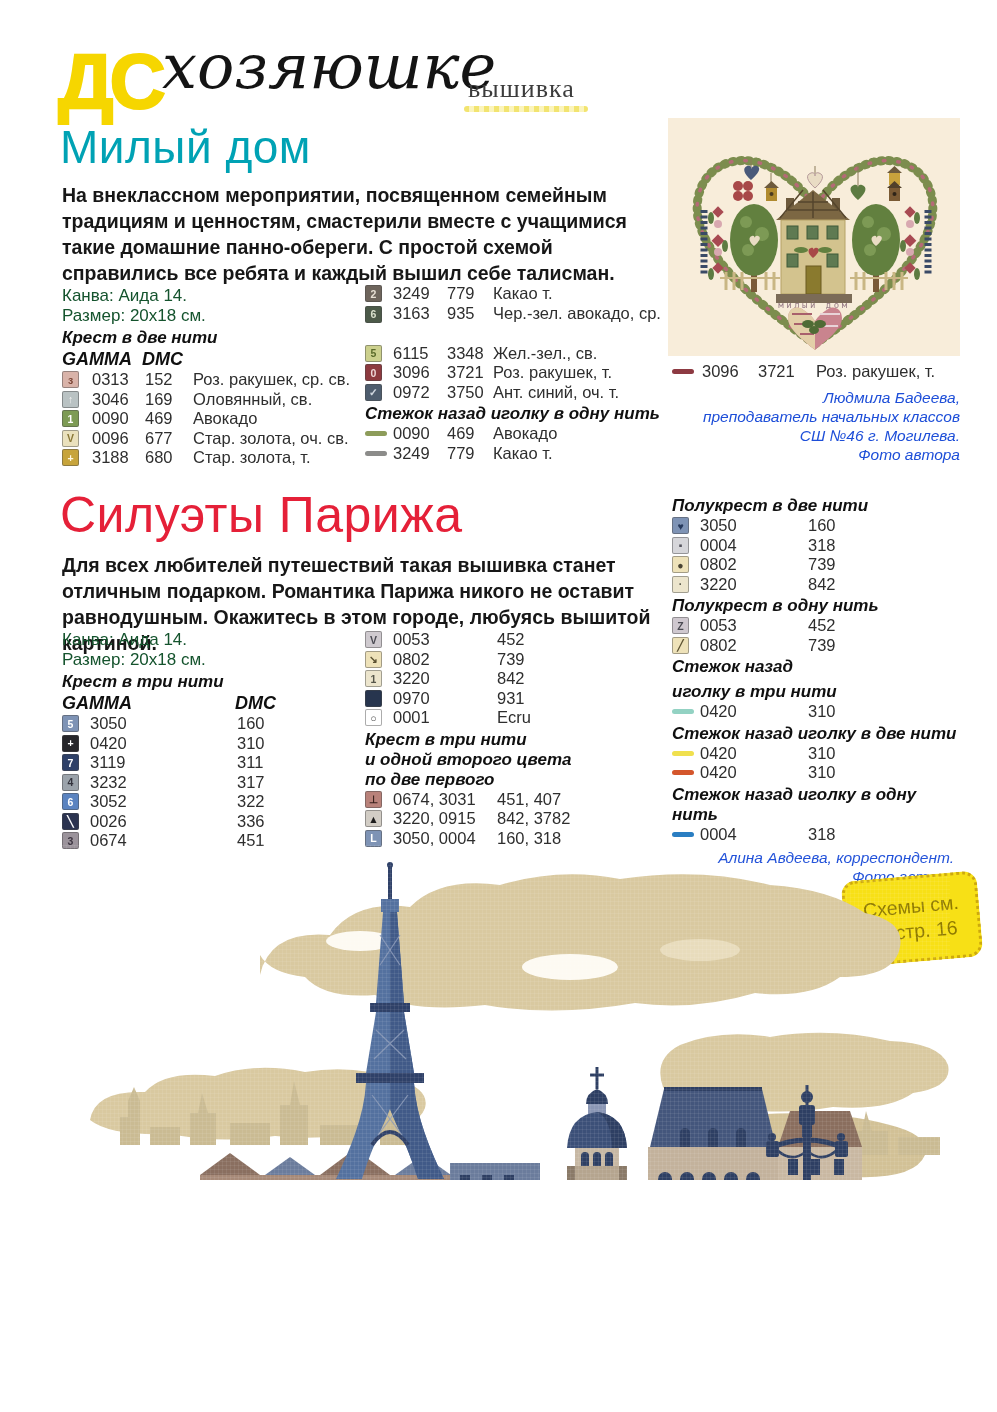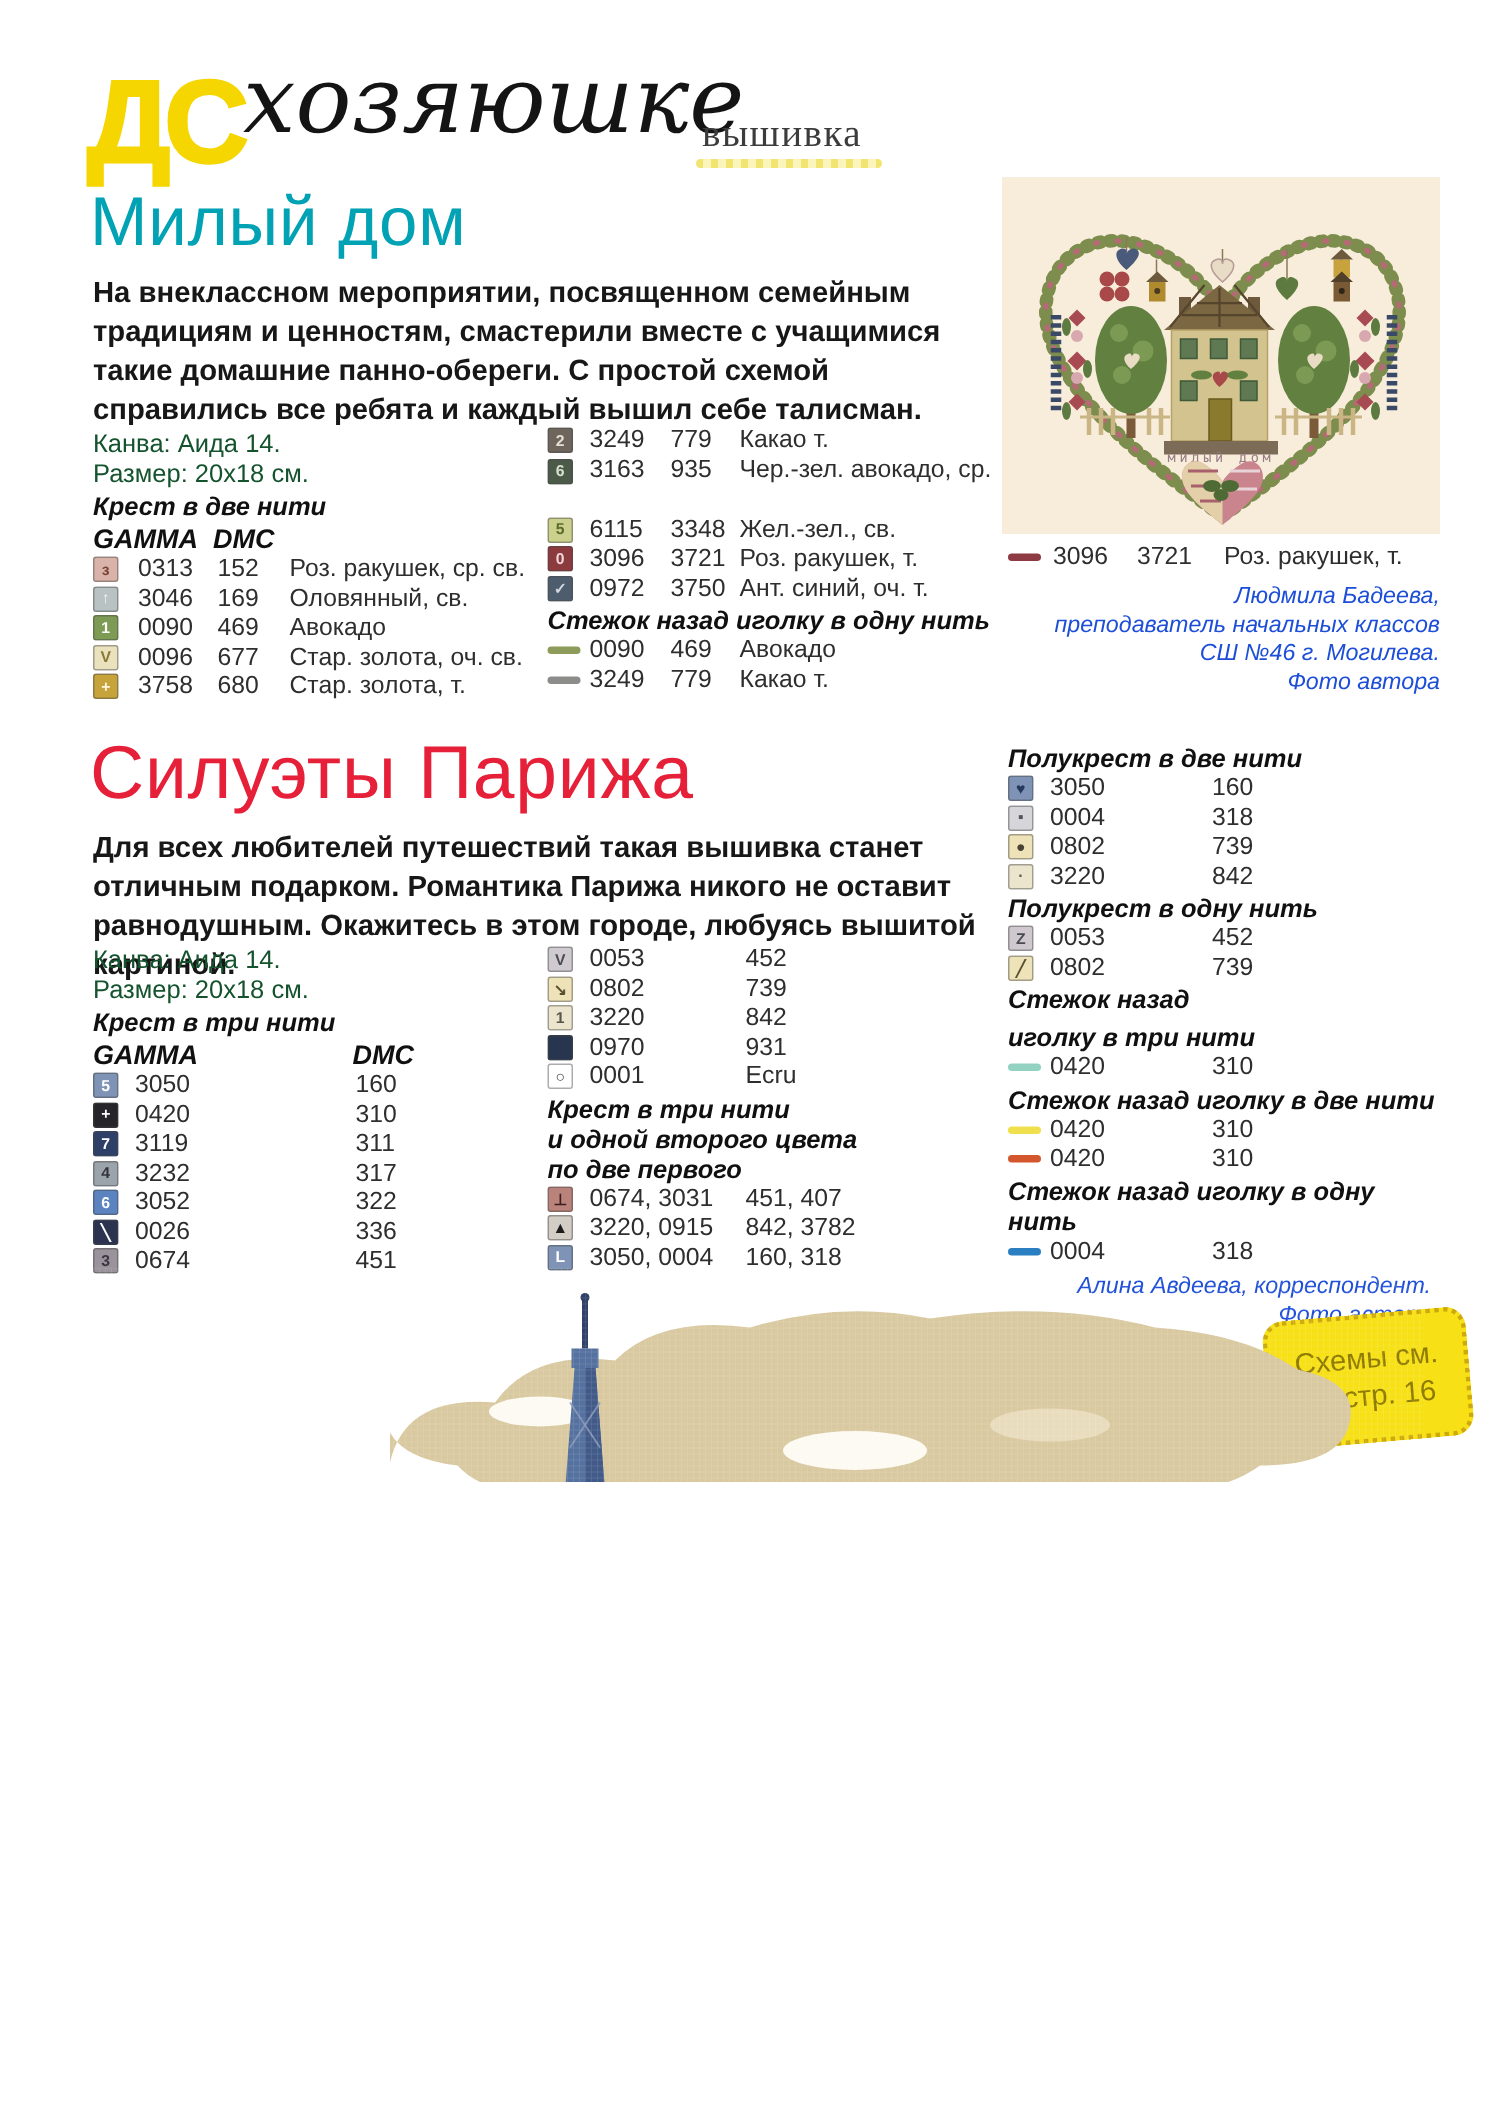--- a/index.html
+++ b/index.html
@@ -1,16 +1,16 @@
 <!DOCTYPE html>
 <html><head>
 <meta charset="utf-8">
 <style>
   html,body{margin:0;padding:0;background:#fff;}
-  .page{position:relative;width:997px;height:988px;background:#ffffff;overflow:hidden;
+  .page{position:relative;width:997px;height:1180px;background:#ffffff;overflow:hidden;
         font-family:"Liberation Sans",sans-serif;color:#222;}
   .abs{position:absolute;}
   
   .brand{left:58px;top:42px;font-size:78px;font-weight:700;color:#f6d600;letter-spacing:-4px;line-height:1;-webkit-text-stroke:2px #f6d600;}
   .masthead{left:162px;top:36px;font-family:"DejaVu Serif",serif;font-style:italic;font-size:62px;color:#141414;line-height:1;}
   .rubric{left:468px;top:74px;font-size:26px;color:#3c3c3c;letter-spacing:1px;font-family:Liberation Serif, serif;}
   .squiggle{left:464px;top:106px;width:124px;height:6px;border-radius:3px;
             background:repeating-linear-gradient(90deg,#f2e470 0 5px,#fbf4bb 5px 10px);}
   
   .title1{left:60px;top:124px;font-size:46px;color:#00a2b4;letter-spacing:.5px;line-height:1;}
@@ -83,21 +83,21 @@
         <span class="n">Авокадо</span>
       </div>
     <div class="r r1l">
         <i class="sym" style="background: rgb(234, 225, 189); color: rgb(138, 120, 56);">V</i>
         <span>0096</span>
         <span>677</span>
         <span class="n">Стар. золота, оч. св.</span>
       </div>
     <div class="r r1l">
         <i class="sym" style="background: rgb(199, 164, 59); color: rgb(255, 248, 224);">+</i>
-        <span>3758</span>
+        <span>3188</span>
         <span>680</span>
         <span class="n">Стар. золота, т.</span>
       </div>
   </div>
 
   <div class="abs col" style="left:365px;top:284px;width:300px;">
     <div class="r r1m">
         <i class="sym" style="background: rgb(110, 101, 92); color: rgb(232, 224, 212);">2</i>
         <span>3249</span>
         <span>779</span>

